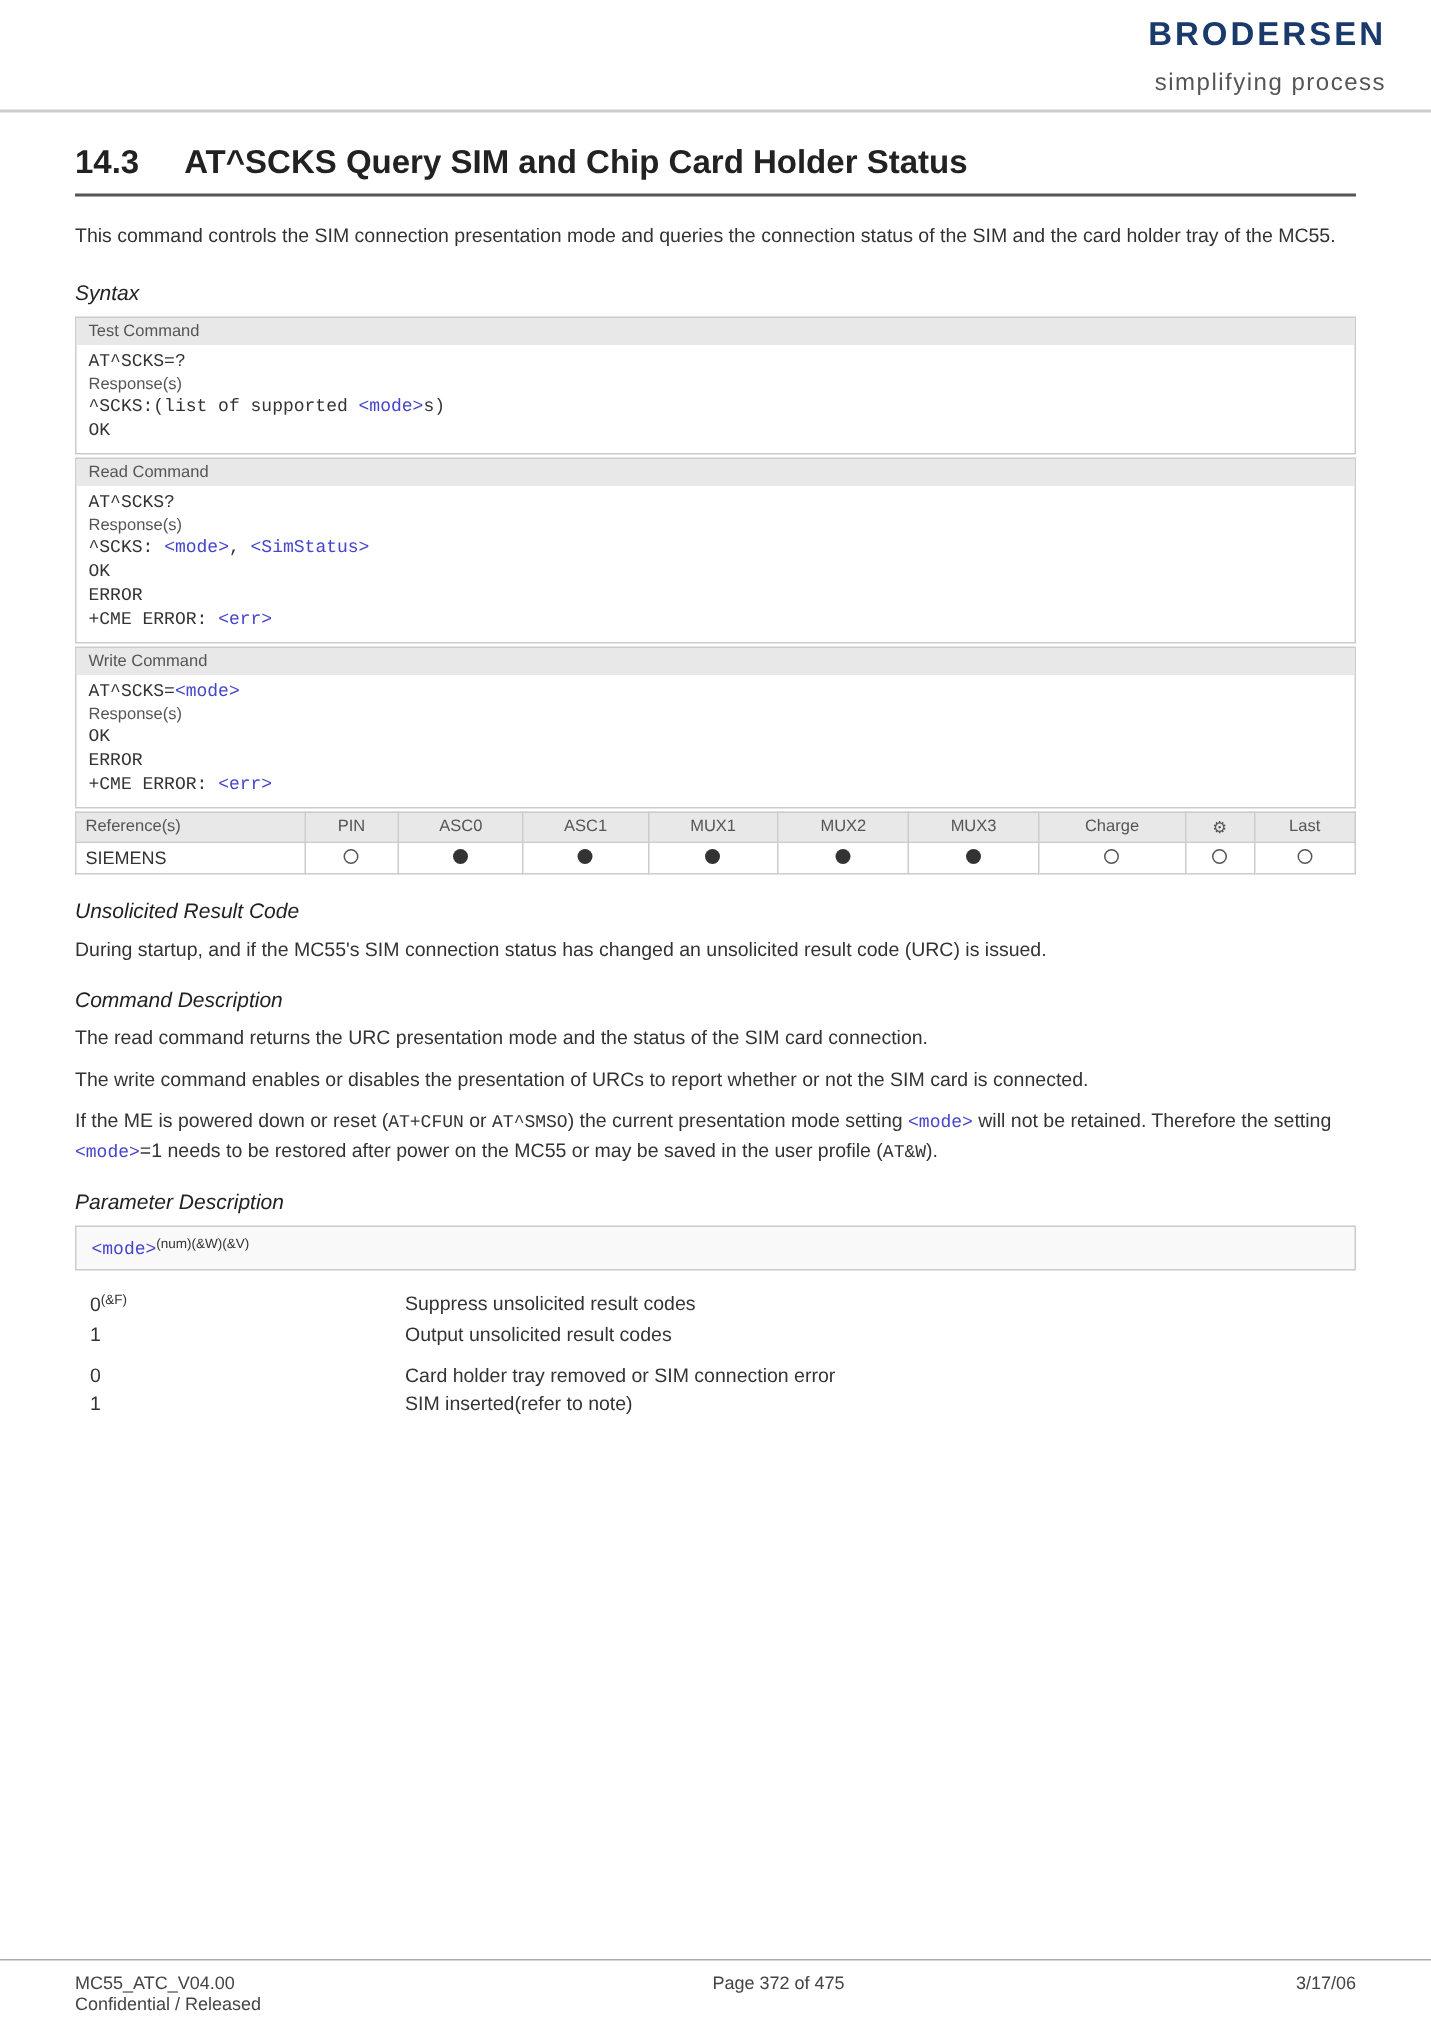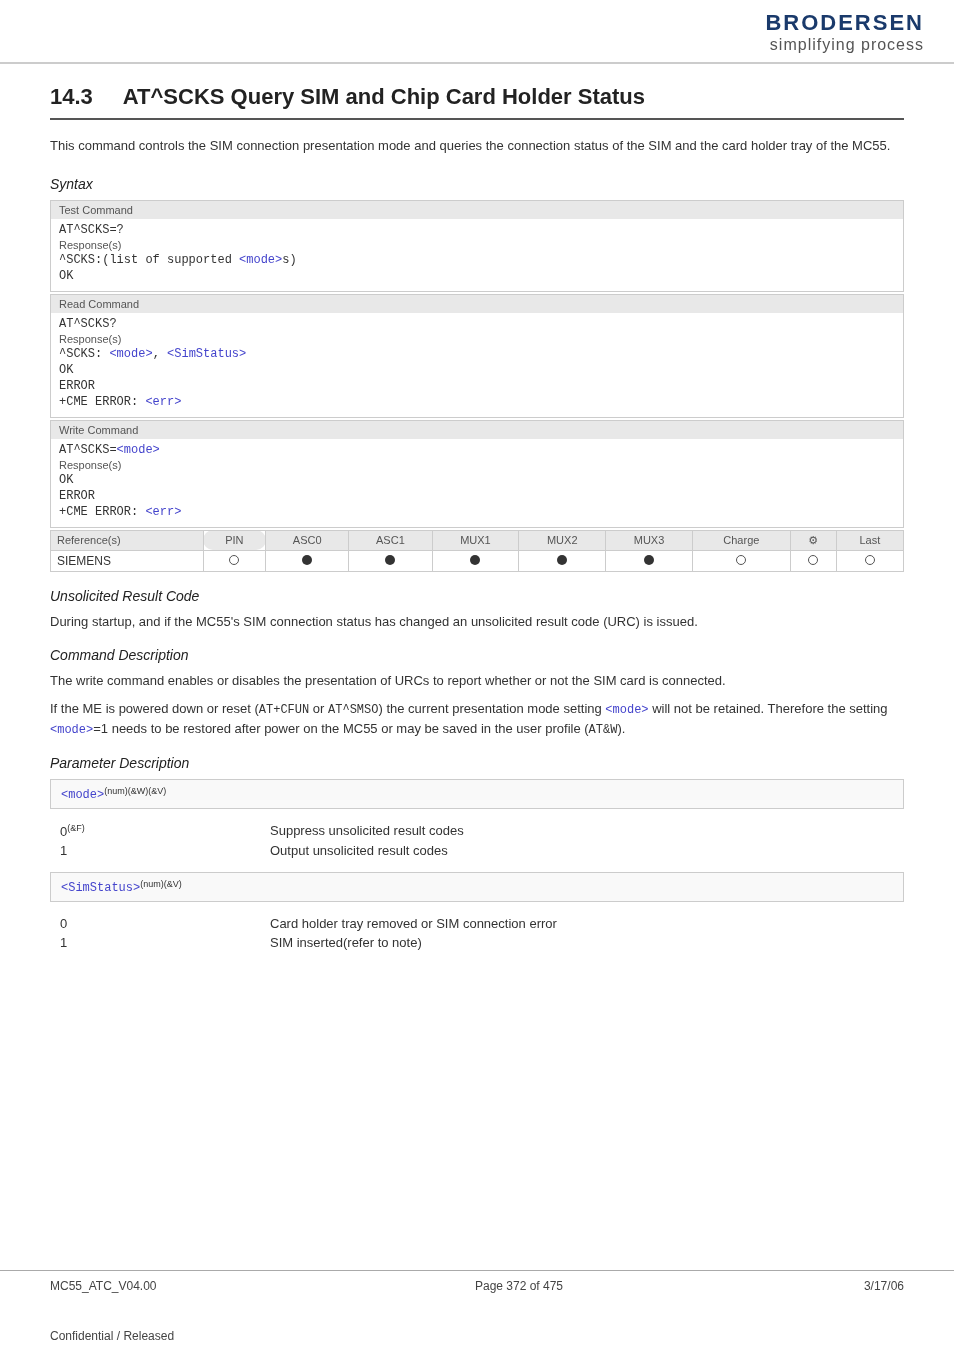--- a/index.html
+++ b/index.html
@@ -27,20 +27,21 @@
       align-items: center;
       padding: 10px 30px 8px 30px;
       border-bottom: 2px solid #ccc;
       margin-bottom: 0;
     }
 
     .logo-area {
       display: flex;
       flex-direction: column;
       align-items: flex-end;
+      gap: 11px;
     }
 
     .logo-text {
       font-size: 22px;
       font-weight: bold;
       letter-spacing: 2px;
       color: #1a3a6b;
     }
 
     .logo-subtitle {
@@ -194,21 +195,20 @@
       padding: 8px 50px;
       display: flex;
       justify-content: space-between;
       font-size: 12px;
       color: #444;
     }
 
     .footer-left {
       display: flex;
       flex-direction: column;
-      gap: 36px;
     }
 
     
     .syntax-block {
       border: 1px solid #ccc;
       margin-bottom: 2px;
     }
 
     .syntax-block-header {
       background: #e8e8e8;
@@ -294,21 +294,21 @@
         <span class="mono">OK</span>
         <span class="mono">ERROR</span>
         <span class="mono">+CME ERROR: <span class="inline-blue">&lt;err&gt;</span></span>
       </div>
     </div>
 
     <table class="ref-table" style="margin-bottom:16px;">
       <tbody>
           <tr>
         <td class="ref-label">Reference(s)</td>
-        <td style="background:#e8e8e8; color:#555; font-size:11px;border-radius:10px;">PIN</td>
+        <td style="background:#e8e8e8; color:#555; font-size:11px;">PIN</td>
         <td style="background:#e8e8e8; color:#555; font-size:11px;">ASC0</td>
         <td style="background:#e8e8e8; color:#555; font-size:11px;">ASC1</td>
         <td style="background:#e8e8e8; color:#555; font-size:11px;">MUX1</td>
         <td style="background:#e8e8e8; color:#555; font-size:11px;">MUX2</td>
         <td style="background:#e8e8e8; color:#555; font-size:11px;">MUX3</td>
         <td style="background:#e8e8e8; color:#555; font-size:11px;margin-left:47px;">Charge</td>
         <td style="background:#e8e8e8; color:#555; font-size:11px;">⚙</td>
         <td style="background:#e8e8e8; color:#555; font-size:11px;">Last</td>
       </tr>
       <tr>
@@ -324,20 +324,21 @@
         <td><span class="bullet-empty"></span></td>
       </tr>
     </tbody>
       </table>
 
     <div class="subsection-heading">Unsolicited Result Code</div>
     <p class="urc-desc">During startup, and if the MC55's SIM connection status has changed an unsolicited result code (URC) is issued.</p>
 
     <div class="subsection-heading">Command Description</div>
     <div class="cmd-desc">
+      <p>The read command returns the URC presentation mode and the status of the SIM card connection.</p>
       <p>The write command enables or disables the presentation of URCs to report whether or not the SIM card is connected.</p>
       <p>If the ME is powered down or reset (<span class="inline-mono">AT+CFUN</span> or <span class="inline-mono">AT^SMSO</span>) the current presentation mode setting <span class="inline-blue">&lt;mode&gt;</span> will not be retained. Therefore the setting <span class="inline-blue">&lt;mode&gt;</span>=1 needs to be restored after power on the MC55 or may be saved in the user profile (<span class="inline-mono">AT&amp;W</span>).</p>
     </div>
 
     <div class="subsection-heading">Parameter Description</div>
 
     <div class="param-box">
       <span class="inline-blue">&lt;mode&gt;</span><span style="font-size:10px;"><sup>(num)(&amp;W)(&amp;V)</sup></span>
     </div>
     <table class="param-table">
@@ -346,23 +347,20 @@
         <td>0<sup>(&amp;F)</sup></td>
         <td>Suppress unsolicited result codes</td>
       </tr>
       <tr>
         <td>1</td>
         <td>Output unsolicited result codes</td>
       </tr>
     </tbody>
       </table>
 
-    <div class="param-box" style="margin-top:12px;">
-      <span class="inline-blue">&lt;SimStatus&gt;</span><span style="font-size:10px;"><sup>(num)(&amp;V)</sup></span>
-    </div>
     <table class="param-table">
       <tbody>
           <tr>
         <td>0</td>
         <td>Card holder tray removed or SIM connection error</td>
       </tr>
       <tr>
         <td>1</td>
         <td>SIM inserted(refer to note)</td>
       </tr>

